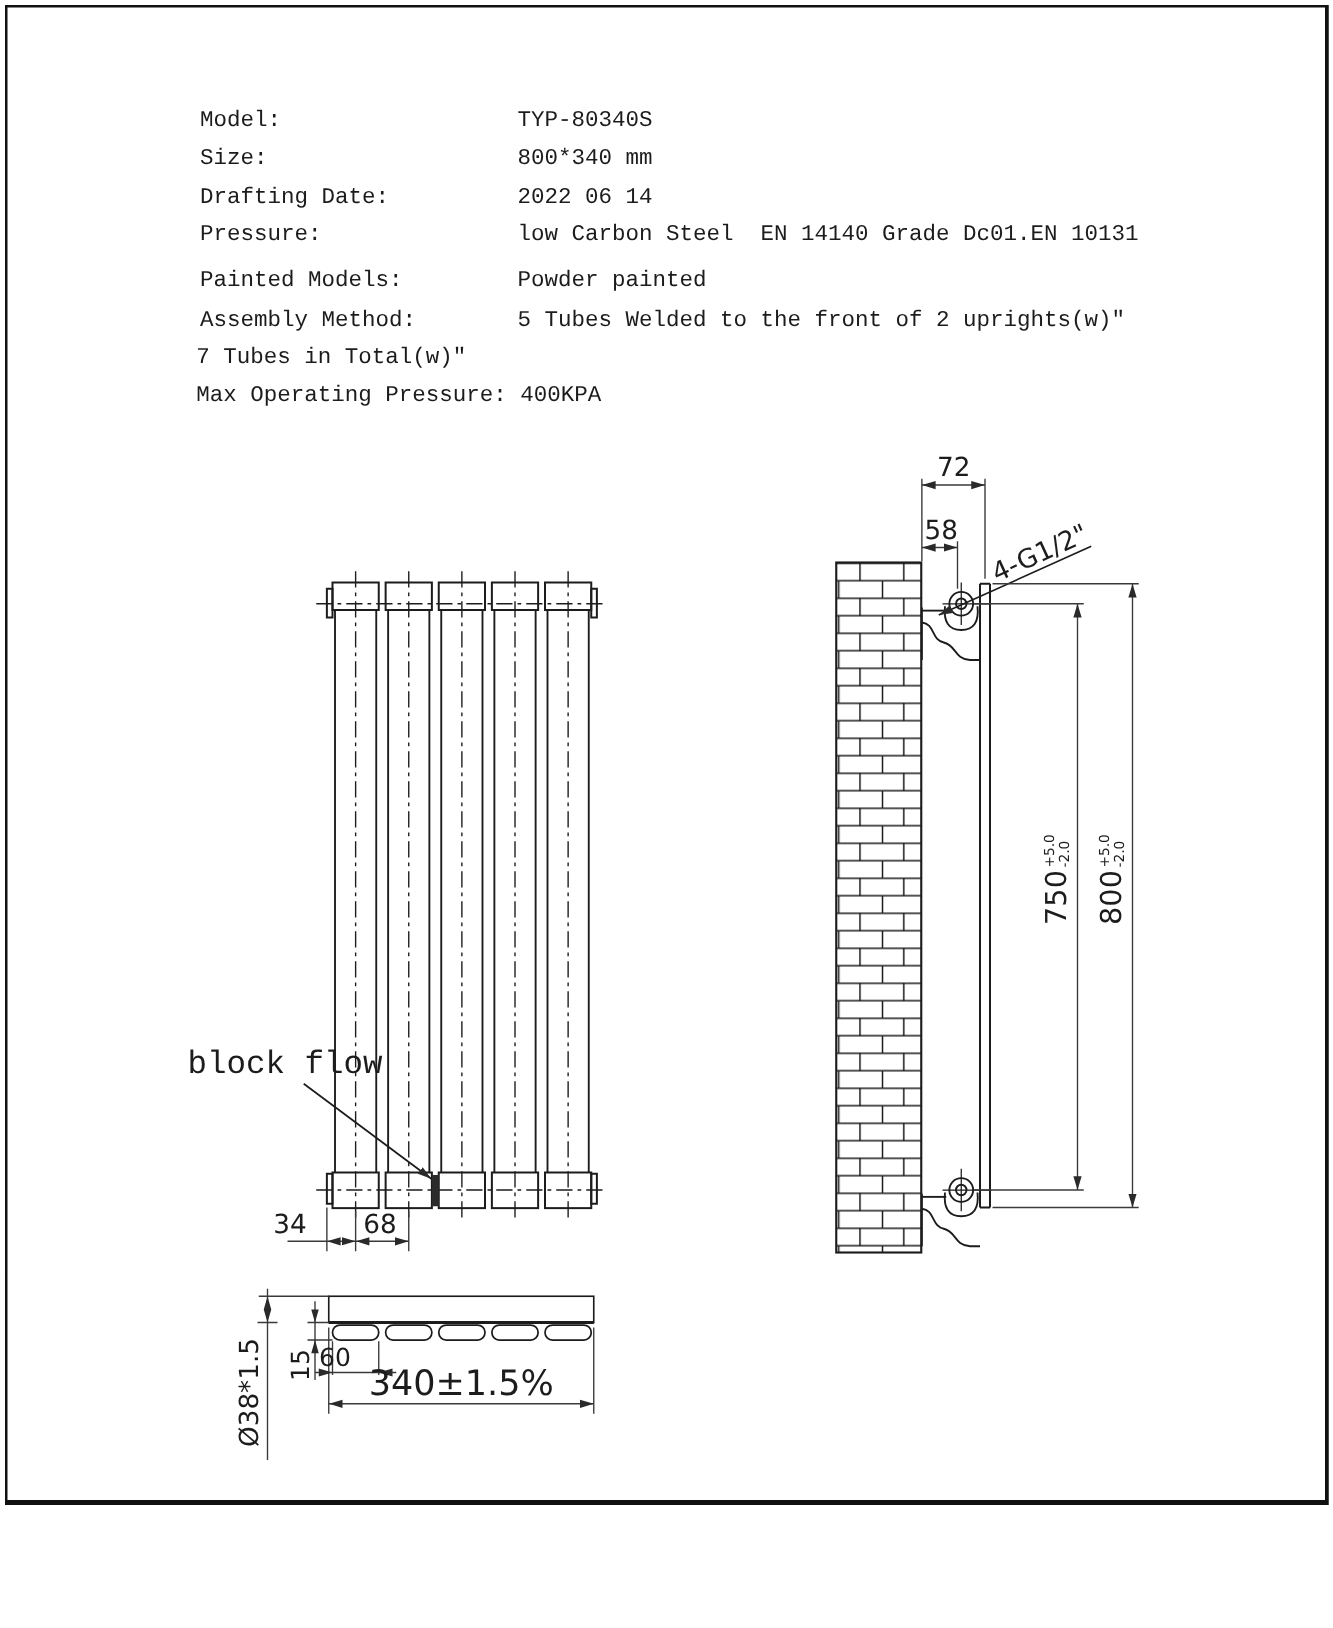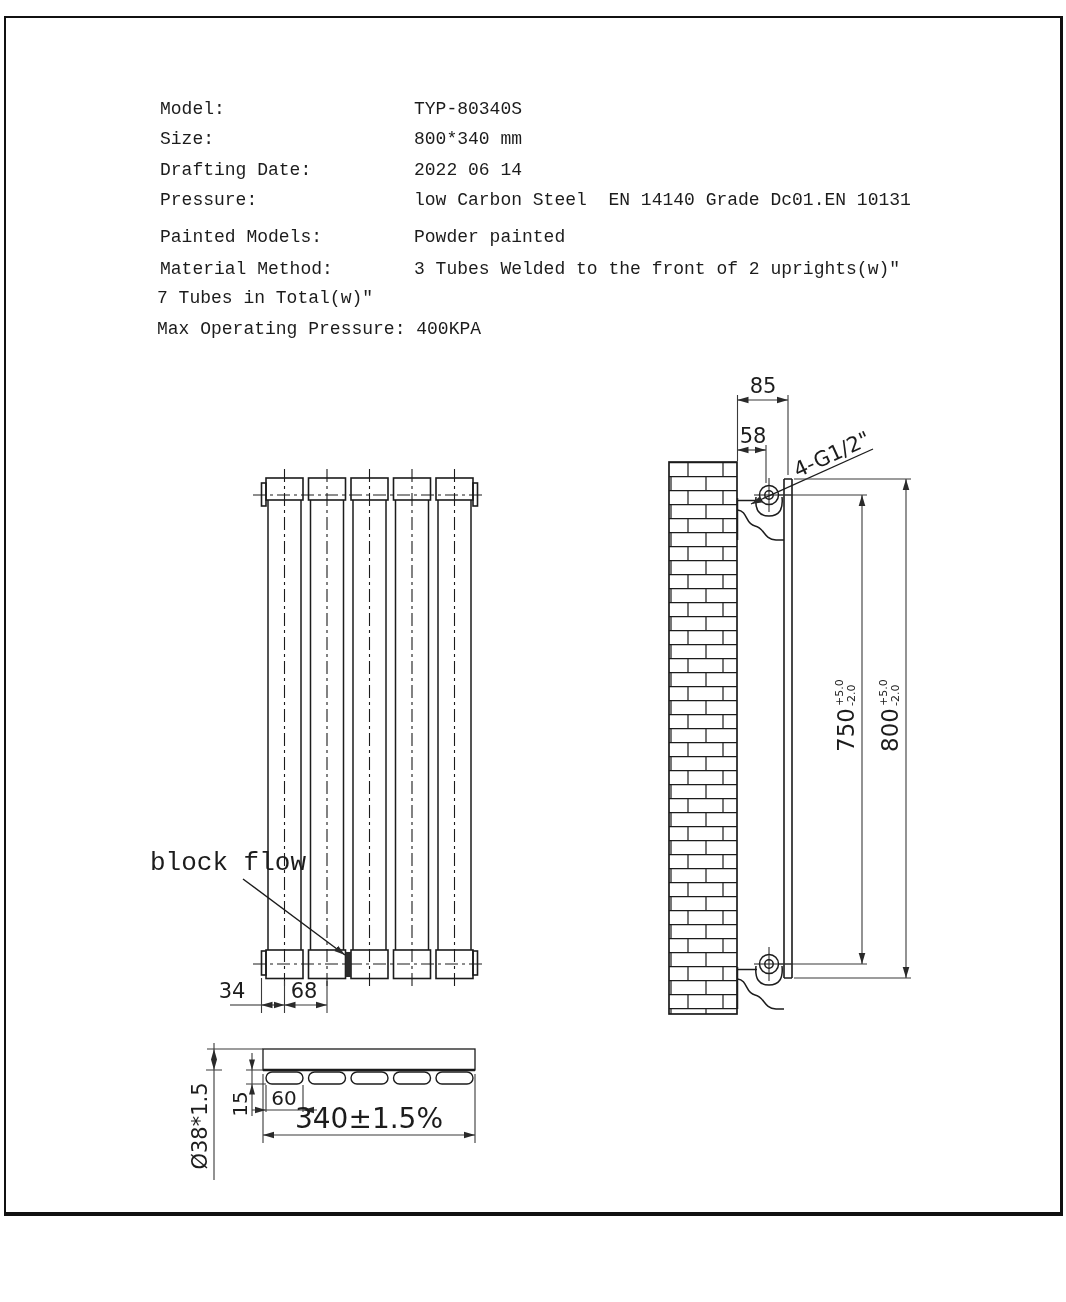--- a/index.html
+++ b/index.html
@@ -1,17 +1,17 @@
 <!DOCTYPE html>
 <html><head>
 <meta charset="utf-8">
 <style>
   html,body{margin:0;padding:0;background:#ffffff;}
   #page{position:relative;width:1066px;height:1207px;background:#ffffff;overflow:hidden;
-        font-family:"Liberation Sans","DejaVu Sans",sans-serif;color:#1c1c1c;margin-top:12px;}
+        font-family:"Liberation Sans","DejaVu Sans",sans-serif;color:#1c1c1c;}
   #border-frame{position:absolute;left:4px;top:4px;right:3px;bottom:3px;
         border-style:solid;border-color:#111;border-width:2px 3px 4px 2px;}
   #draw-svg{position:absolute;left:0;top:0;}
   .txt{position:absolute;white-space:pre;color:#1c1c1c;}
   .mono{font-family:"Liberation Mono","DejaVu Sans Mono",monospace;font-size:18px;line-height:22px;}
   .speclabel{left:160px;}
   .specvalue{left:414px;}
   .dim{font-family:"DejaVu Sans","Liberation Sans",sans-serif;font-size:21px;line-height:1;
        transform:translate(-50%,-100%);}
   .dim-c{transform:translate(-50%,-50%);}
@@ -176,32 +176,32 @@
     <div class="txt mono speclabel" style="top:86px">Model:</div>
     <div class="txt mono specvalue" style="top:86px">TYP-80340S</div>
     <div class="txt mono speclabel" style="top:116px">Size:</div>
     <div class="txt mono specvalue" style="top:116px">800*340 mm</div>
     <div class="txt mono speclabel" style="top:147px">Drafting Date:</div>
     <div class="txt mono specvalue" style="top:147px">2022 06 14</div>
     <div class="txt mono speclabel" style="top:177px">Pressure:</div>
     <div class="txt mono specvalue" style="top:177px">low Carbon Steel  EN 14140 Grade Dc01.EN 10131</div>
     <div class="txt mono speclabel" style="top:214px">Painted Models:</div>
     <div class="txt mono specvalue" style="top:214px">Powder painted</div>
-    <div class="txt mono speclabel" style="top:246px">Material Method:</div>
-    <div class="txt mono specvalue" style="top:246px">3 Tubes Welded to the front of 2 uprights(w)"</div>
+    <div class="txt mono speclabel" style="top:246px">Assembly Method:</div>
+    <div class="txt mono specvalue" style="top:246px">5 Tubes Welded to the front of 2 uprights(w)"</div>
     <div class="txt mono" style="left:157px;top:275px">7 Tubes in Total(w)"</div>
     <div class="txt mono" style="left:157px;top:306px">Max Operating Pressure: 400KPA</div>
   </div>
 
   <div class="txt blockflow" style="left:150px;top:836px">block flow</div>
 
   <div class="txt dim" style="left:232px;top:990px">34</div>
   <div class="txt dim" style="left:304px;top:990px">68</div>
 
-  <div class="txt dim" style="left:763px;top:385px">85</div>
+  <div class="txt dim" style="left:763px;top:385px">72</div>
   <div class="txt dim" style="left:753px;top:435px">58</div>
 
   <div class="txt dim dim-c conn" style="left:832px;top:443px">4-G1/2"</div>
 
   <div class="txt dim rot90" style="left:846px;top:717px">
     <span class="tolwrap">
       <span class="bigdim">750</span>
       <span class="tolstack">
         <span>+5.0</span>
         <span>-2.0</span>
@@ -213,15 +213,15 @@
       <span class="bigdim">800</span>
       <span class="tolstack">
         <span>+5.0</span>
         <span>-2.0</span>
       </span>
     </span>
   </div>
 
   <div class="txt dim rot90" style="left:200px;top:1114px;font-size:21px">Ø38*1.5</div>
   <div class="txt dim rot90" style="left:240px;top:1092px;font-size:20px">15</div>
-  <div class="txt dim" style="left:284px;top:1096px;font-size:20px">60</div>
+  <div class="txt dim" style="left:268px;top:1096px;font-size:20px">60</div>
   <div class="txt dim" style="left:369px;top:1121px;font-size:28px">340±1.5%</div>
 </div>
 
 </body></html>

